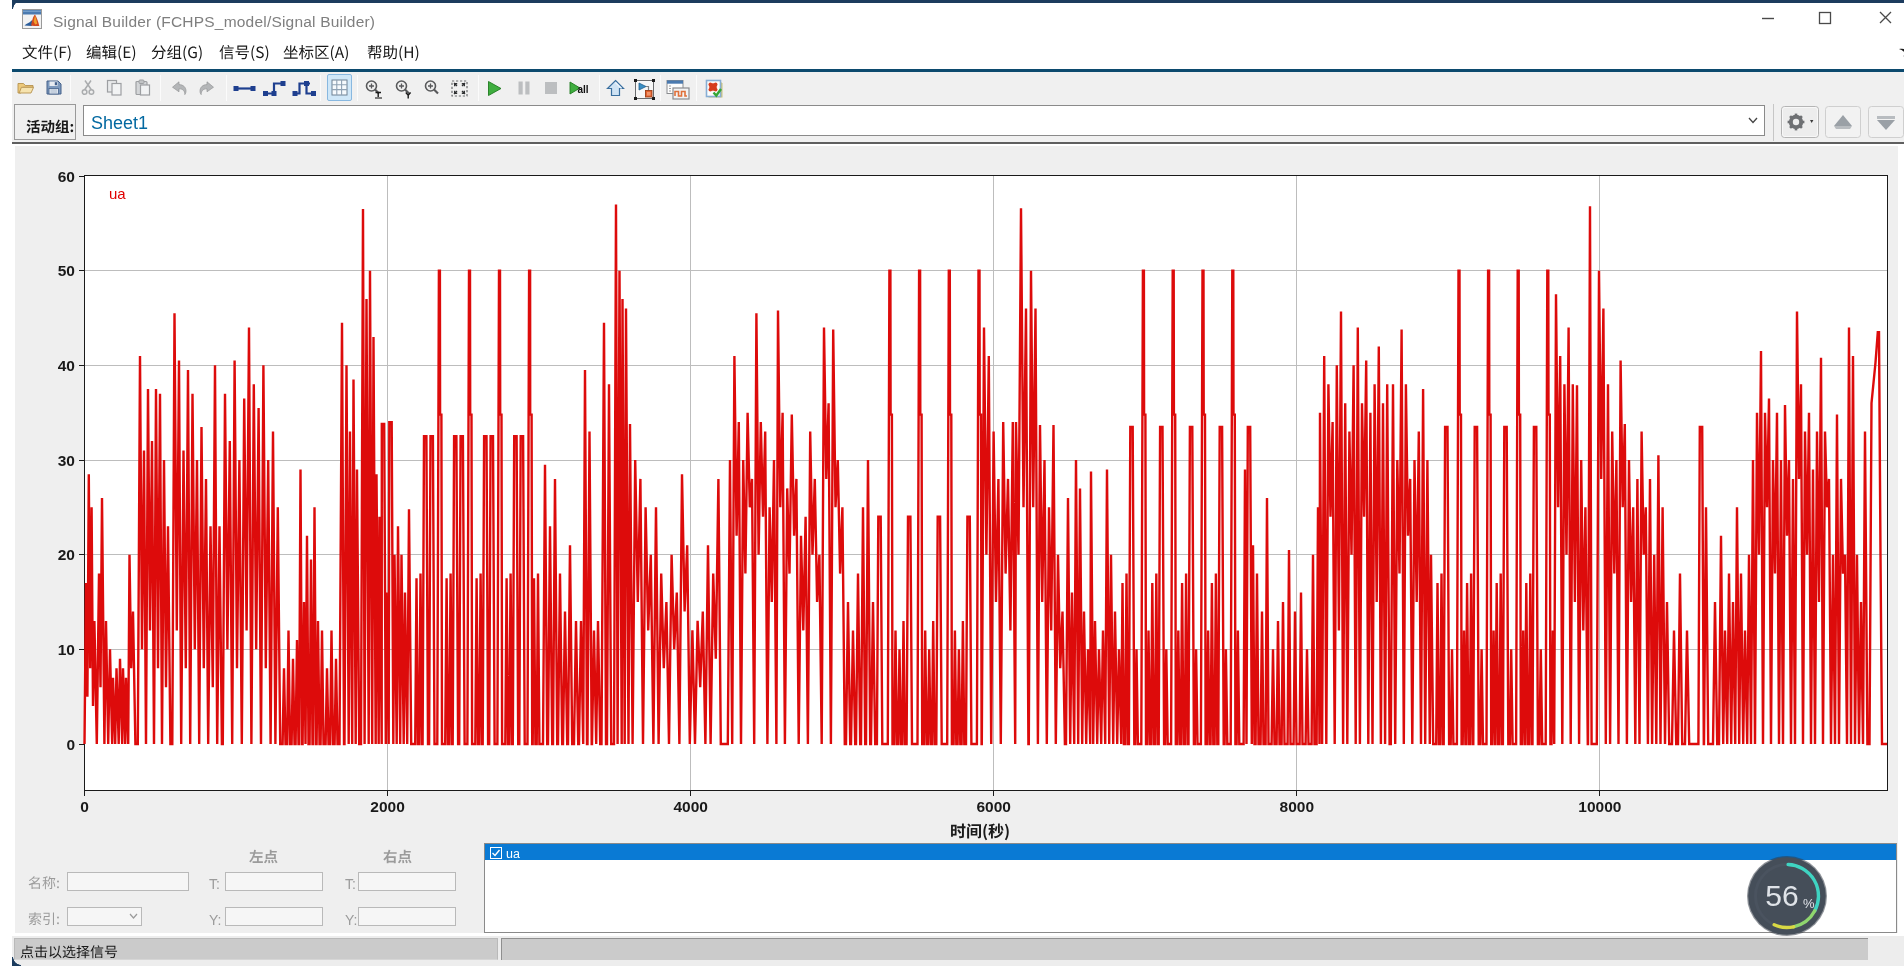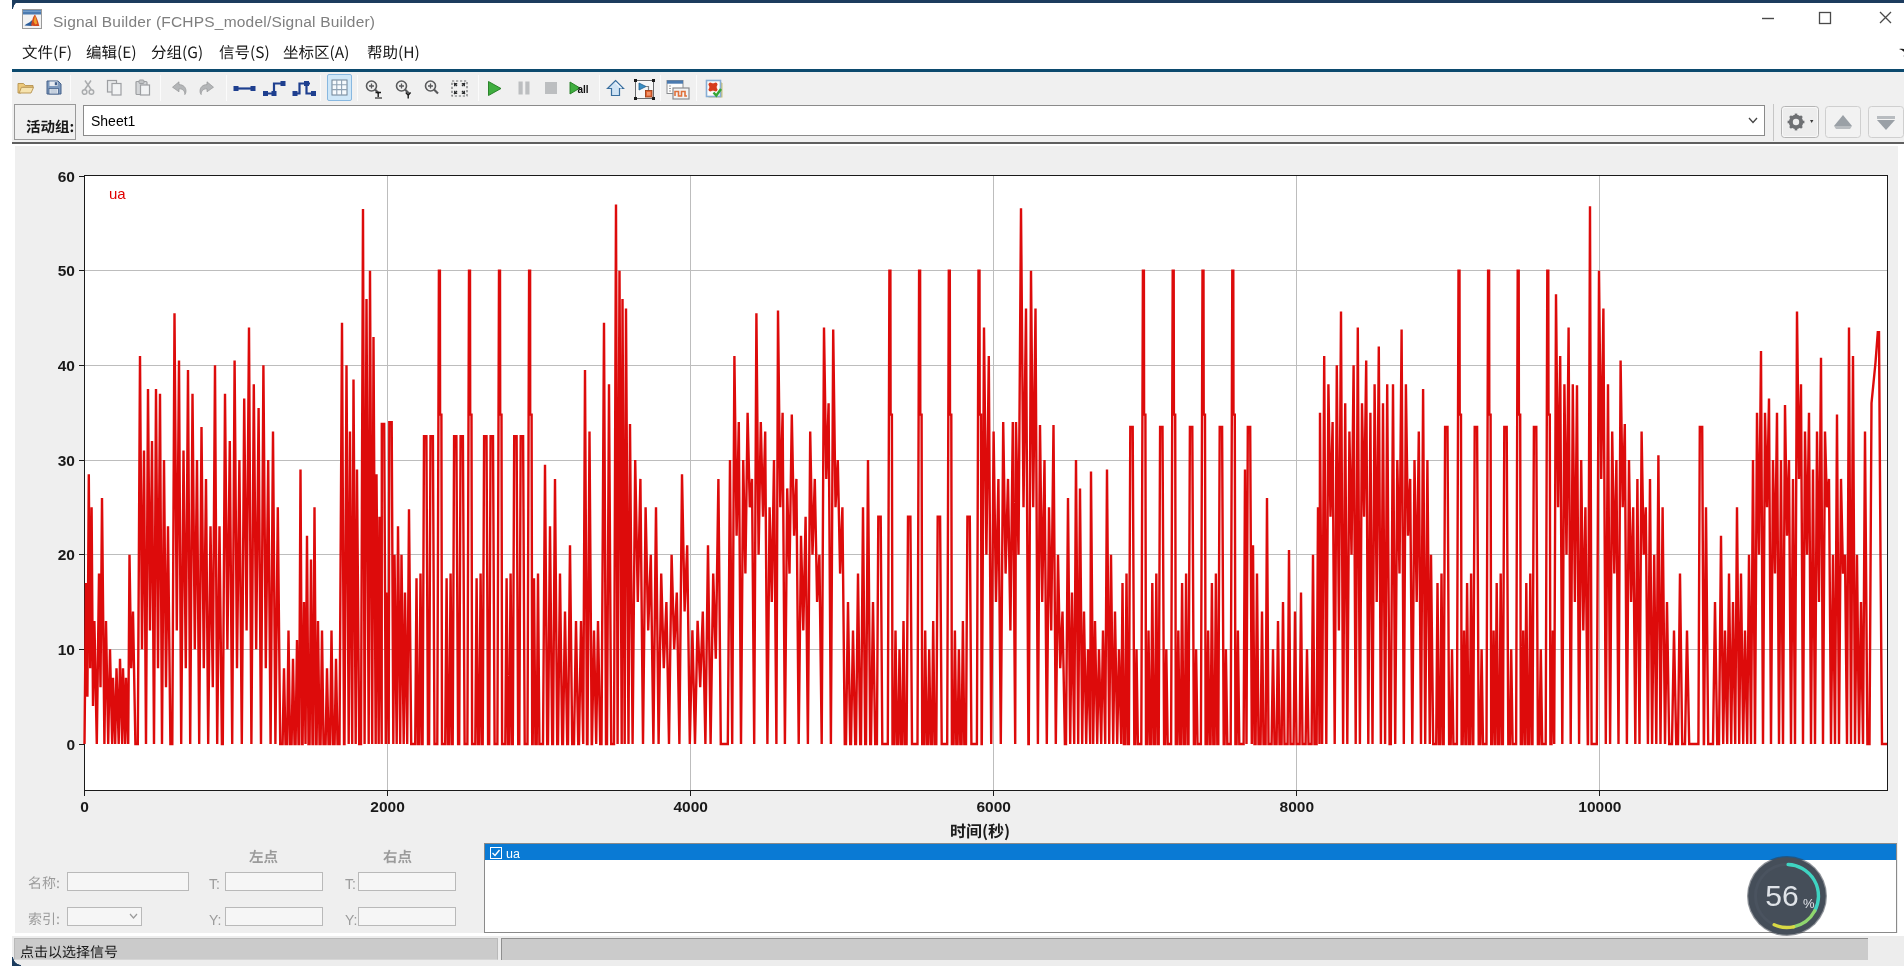--- a/index.html
+++ b/index.html
@@ -9,21 +9,21 @@
 #ctr{right:0;top:0;background:radial-gradient(circle at 0px 9px, rgba(0,0,0,0) 0 7.5px, #1c3c5e 8px)}
 #cbl{left:0;bottom:0;background:radial-gradient(circle at 9px 0px, rgba(0,0,0,0) 0 7.5px, #1c3c5e 8px)}
 #cbr{right:0;bottom:0;background:radial-gradient(circle at 0px 0px, rgba(0,0,0,0) 0 7.5px, #1c3c5e 8px)}
 #titlebar{position:absolute;left:0;top:3px;width:100%;height:36px;background:#fff}
 #title{position:absolute;left:41px;top:10px;font-size:15.5px;color:#7f7f7f;letter-spacing:0.2px}
 #menubar{position:absolute;left:0;top:39px;width:100%;height:30px;background:#fff}
 #toolbar{position:absolute;left:0;top:69px;width:100%;height:33px;background:#f0f0f0;border-top:3px solid #0c4a6e}
 #actrow{position:absolute;left:0;top:102px;width:100%;height:40px;background:#f0f0f0}
 #actlbl{position:absolute;left:2px;top:2px;width:62px;height:36px;background:#f0f0f0;border:1px solid #999}
 #combo{position:absolute;left:71px;top:3px;width:1682px;height:31px;background:#fff;border:1px solid #8a8a8a}
-#combo .txt{position:absolute;left:7px;top:7px;font-size:14px;color:#000000}
+#combo .txt{position:absolute;left:7px;top:7px;font-size:18px;color:#0369a1}
 #combo .chev{position:absolute;right:6px;top:11px;width:10px;height:7px}
 #actsep{position:absolute;left:1761px;top:2px;width:1px;height:37px;background:#c6c6c6}
 #panel{position:absolute;left:3px;top:146px;width:1883px;height:787px;background:#efefef}
 #paneltop{position:absolute;left:0;top:142px;width:1899px;height:2px;background:#fff;border-bottom:2px solid #5f5f5f}
 #rmargin{position:absolute;left:1886px;top:146px;width:13px;height:787px;background:#fff}
 #redge{position:absolute;left:1899px;top:146px;width:1px;height:787px;background:#c9c9c9}
 #statusbar{position:absolute;left:0;top:936px;width:1904px;height:30px;background:#ededed}
 .seg1{position:absolute;left:2px;top:2px;width:484px;height:22px;background:#cbcbcb;border:1px solid #b9b9b9;border-bottom-color:#d6d6d6}
 .seg2{position:absolute;left:489px;top:2px;width:1367px;height:22px;background:#cbcbcb;border-top:1px solid #8f8f8f;border-left:1px solid #8f8f8f}
 .inp{position:absolute;background:#f6f6f6;border:1px solid #b9b9b9;height:19px}

